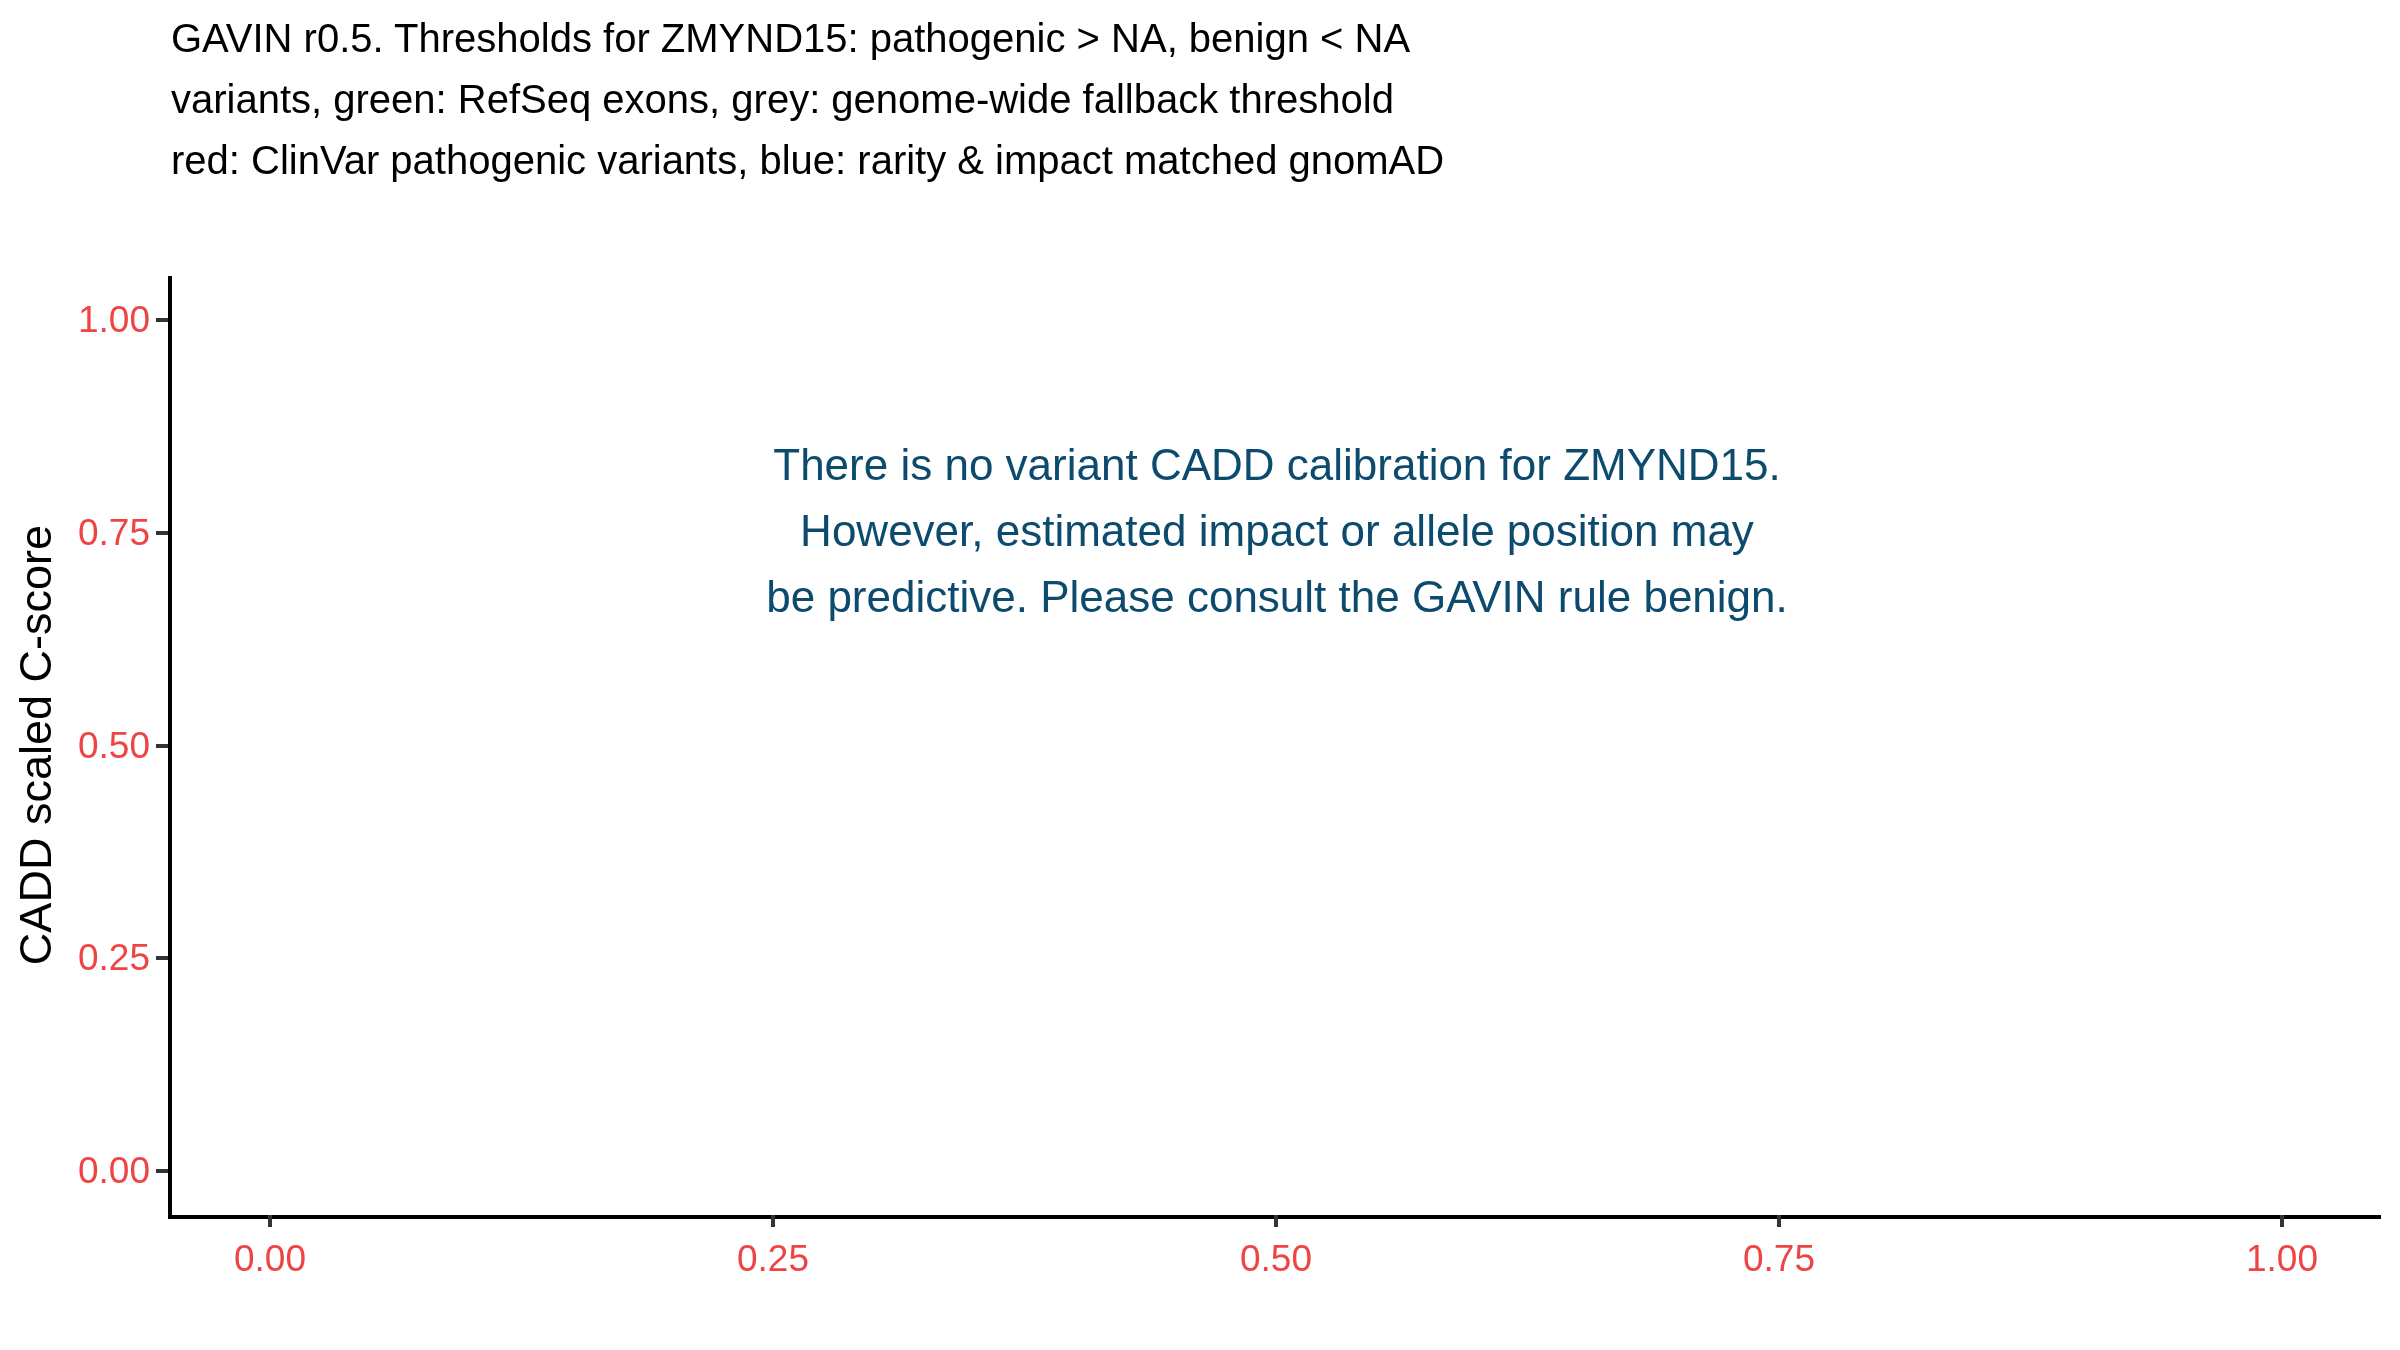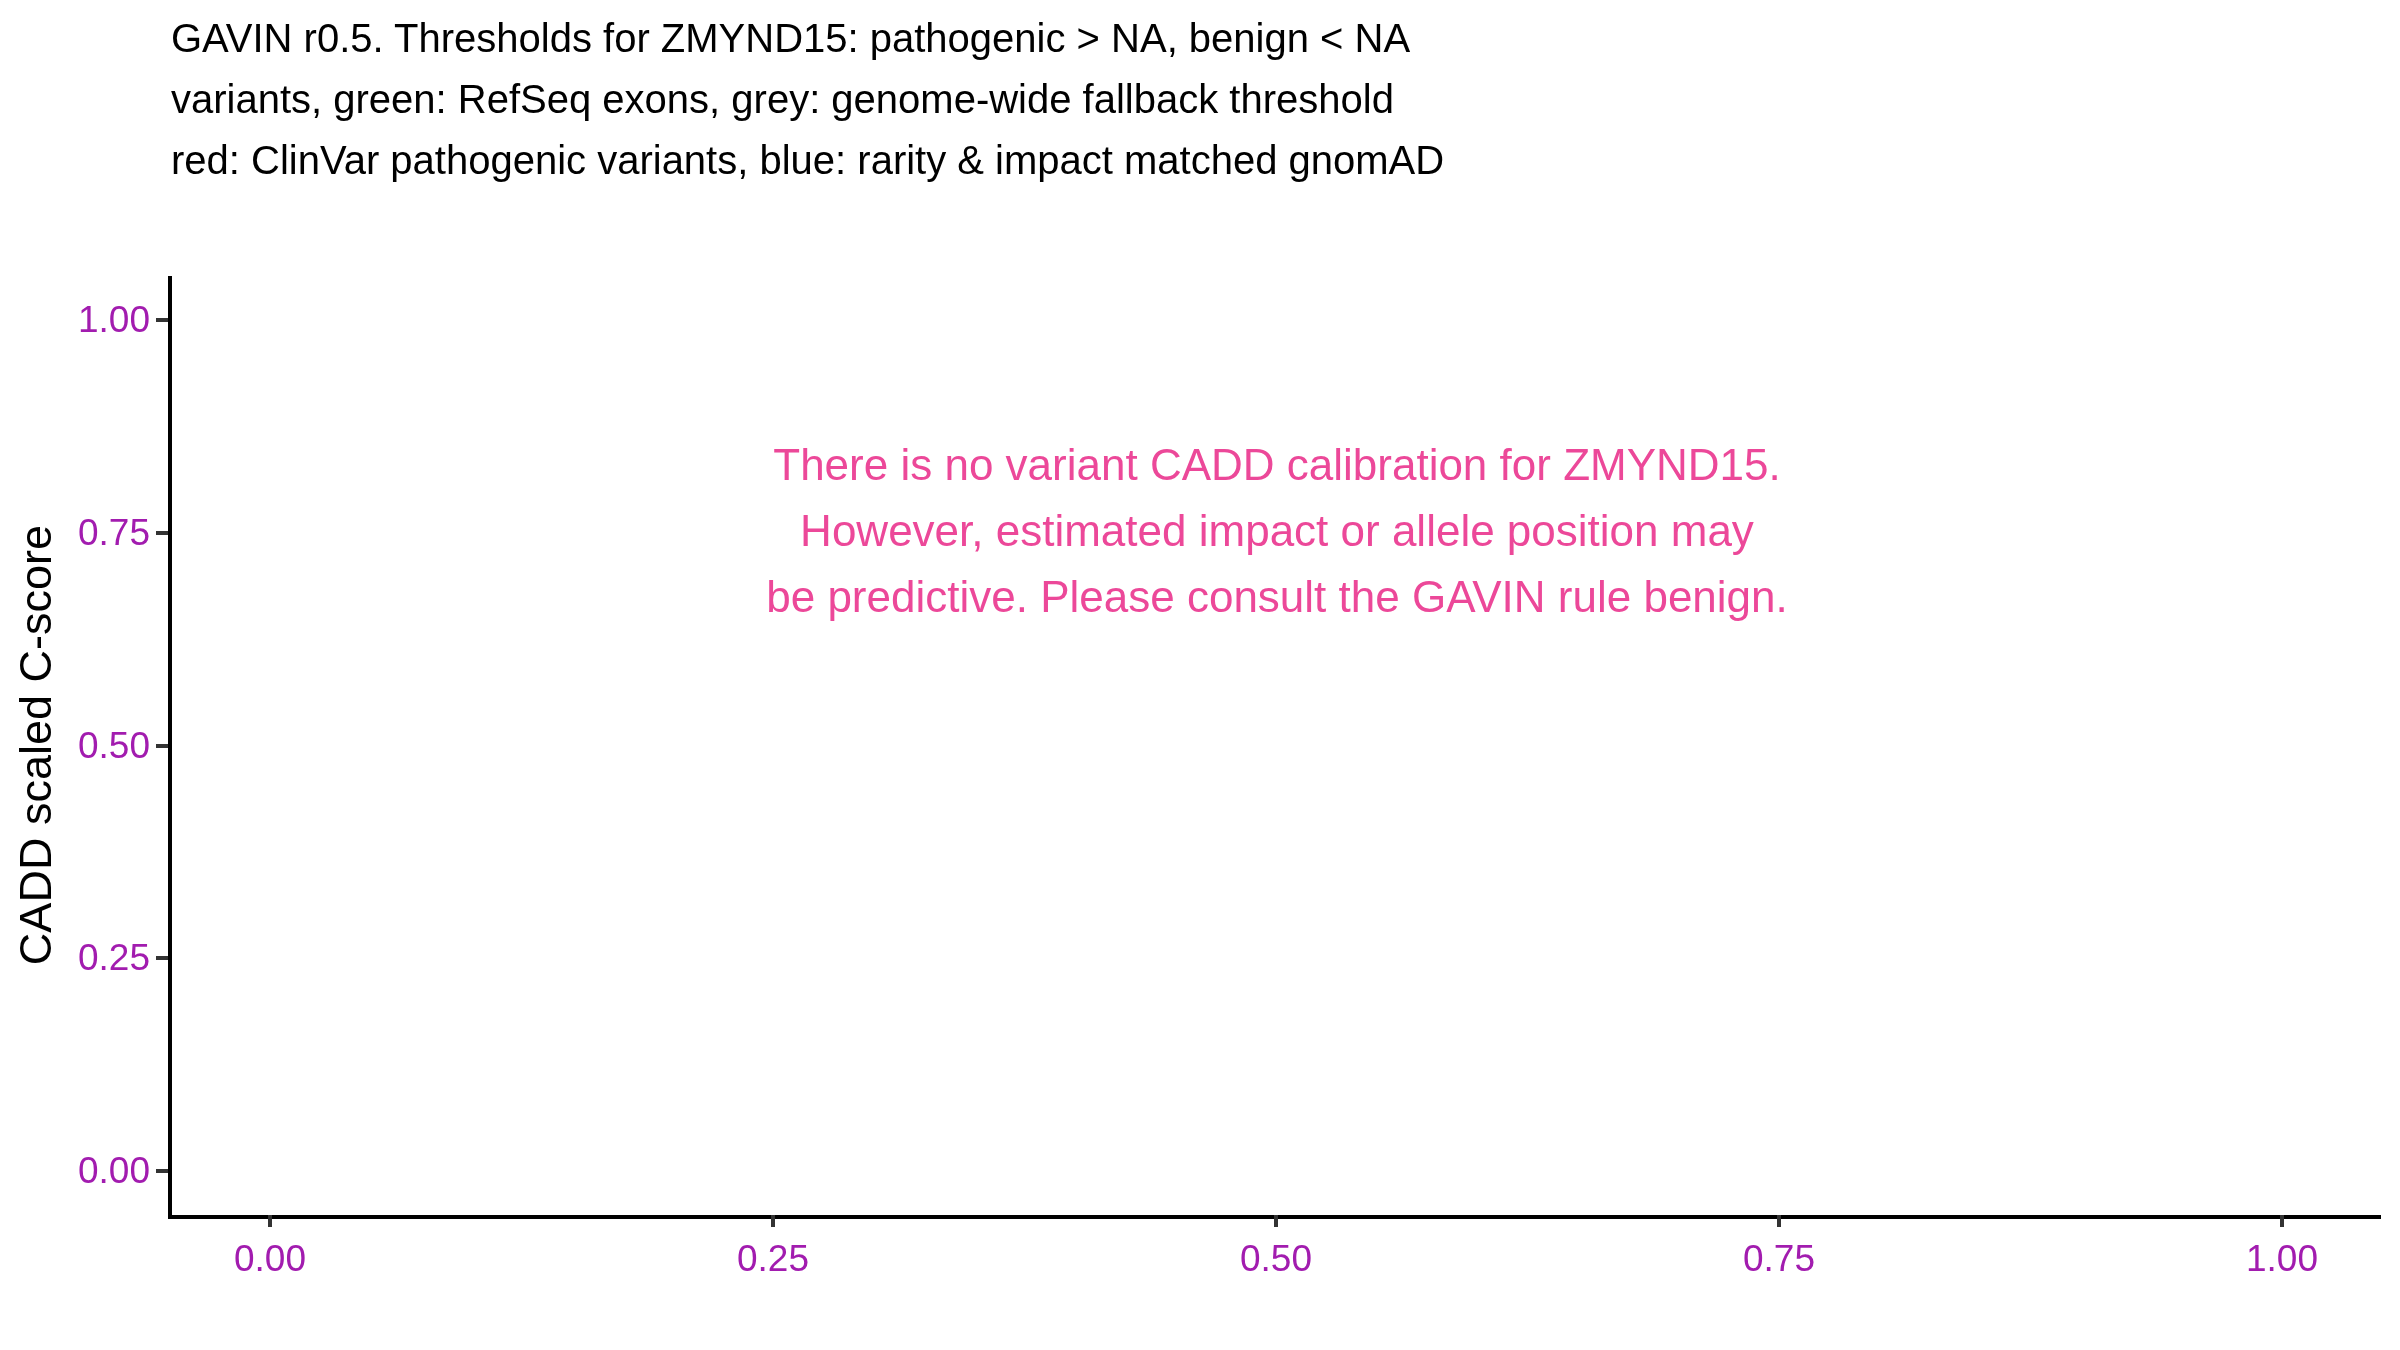--- a/index.html
+++ b/index.html
@@ -18,29 +18,29 @@
   .plot-title span{display:block;}
   .panel{
     position:absolute;left:168px;top:276px;
     width:2209px;height:939px;
     border-left:4px solid #000000;
     border-bottom:4px solid #000000;
     background:#ffffff;
   }
   .annotation{
     position:absolute;left:627px;top:432px;width:1300px;
-    font-size:44px;line-height:66px;color:#ec4899;
+    font-size:44px;line-height:66px;color:#0c4a6e;
     text-align:center;
   }
   .annotation span{display:block;}
   .tick{position:absolute;background:#333333;}
   .tick.y{left:156px;width:12px;height:4px;}
   .tick.x{top:1215px;width:4px;height:12px;}
   .tick-label{
-    position:absolute;color:#a21caf;font-size:37px;line-height:44px;
+    position:absolute;color:#ef4444;font-size:37px;line-height:44px;
   }
   .tick-label.y{left:40px;width:110px;text-align:right;}
   .tick-label.x{width:180px;text-align:center;top:1237px;}
   .axis-title{position:absolute;color:#000000;font-size:45px;}
   .x-title{left:170px;top:1294px;width:2209px;text-align:center;line-height:52px;}
   .y-title{
     left:10px;top:276px;width:52px;height:939px;
     display:flex;align-items:center;justify-content:center;
   }
   .y-title span{writing-mode:vertical-rl;transform:rotate(180deg);white-space:nowrap;}

